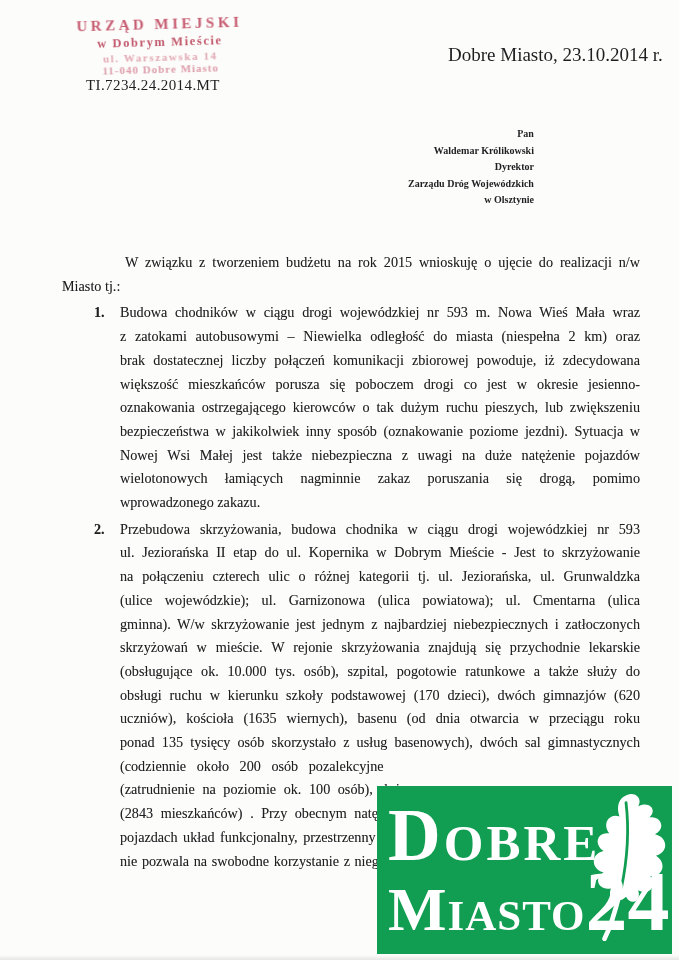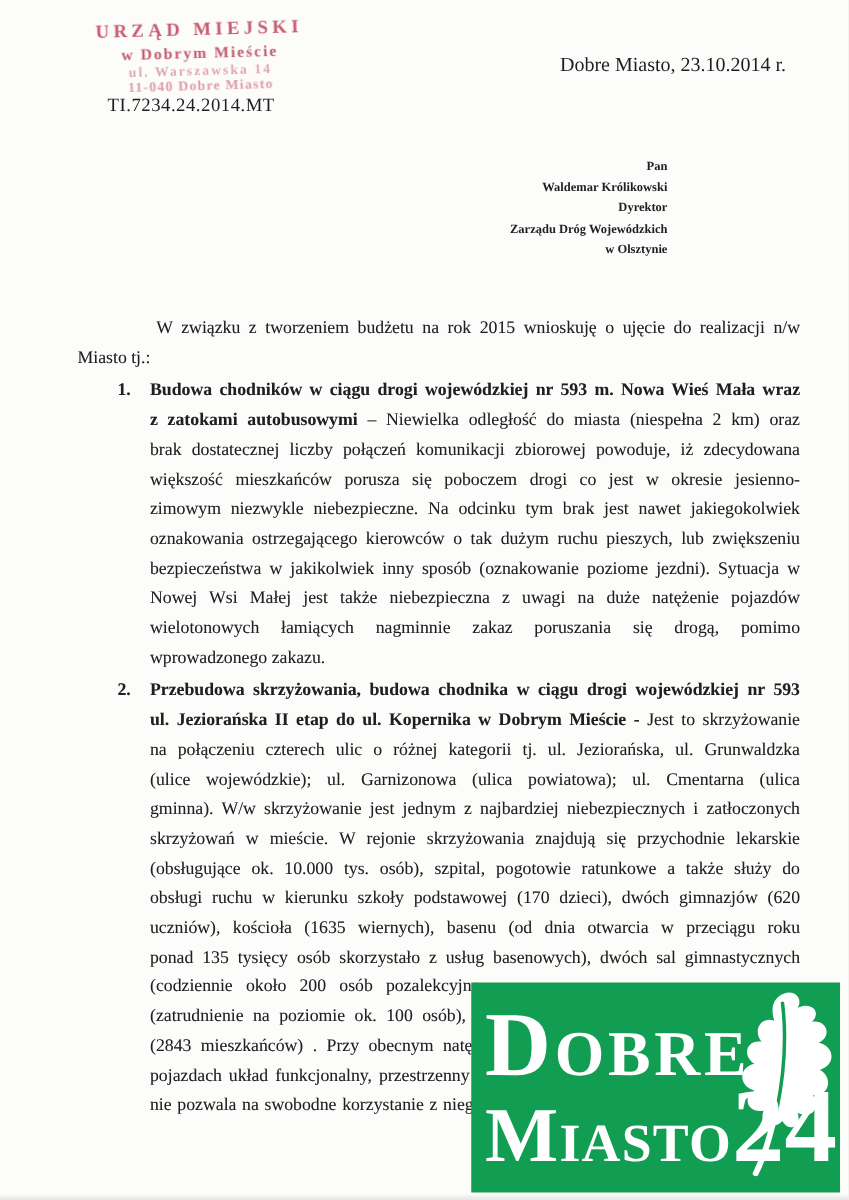--- a/index.html
+++ b/index.html
@@ -10,32 +10,32 @@
   
   .stamp{
     position:absolute;left:50px;top:16px;width:220px;text-align:center;
     font-weight:bold;transform:rotate(-1.6deg);filter:blur(.35px);
   }
   .s0{font-size:15px;letter-spacing:3.5px;color:#c75d72;}
   .s1{font-size:12.5px;letter-spacing:1.6px;color:#c25a6e;margin-top:2px;}
   .s2{font-size:11px;letter-spacing:1.6px;color:#e2a9b5;margin-top:1px;}
   .s3{font-size:11px;letter-spacing:1px;color:#dd9cab;}
   .ref{position:absolute;left:86px;top:77px;font-size:15px;letter-spacing:.4px;}
-  .dateline{position:absolute;left:448px;top:44px;font-size:16px;}
+  .dateline{position:absolute;left:448px;top:44px;font-size:19px;}
   .recipient{position:absolute;left:408px;top:126px;font-size:10px;font-weight:bold;line-height:16.6px;text-align:right;}
   
   .body{
     position:absolute;left:62px;top:251px;width:578px;
     font-size:14.2px;line-height:23.7px;
     text-shadow:0 0 .5px rgba(40,40,40,.35);
   }
   .tline{white-space:normal;}
   .j{text-align:justify;text-align-last:justify;}
   .ind{padding-left:63px;}
-  .bld{font-weight:bold;}
+  .bld{font-weight:normal;}
   .item{position:relative;padding-left:58px;margin-top:3px;}
   .inum{position:absolute;left:32px;top:0;font-weight:bold;}
   
   .logo{position:absolute;left:377px;top:786px;width:295px;height:168px;color:#fff;text-align:right;}
   .lw1{
     position:absolute;left:11px;top:13px;z-index:2;line-height:1;
     font-size:73px;font-weight:bold;font-variant:small-caps;letter-spacing:3px;
   }
   .lw2{
     position:absolute;left:11px;top:74px;z-index:2;line-height:1;
@@ -75,21 +75,20 @@
         <div class="tline j ind">W związku z tworzeniem budżetu na rok 2015 wnioskuję o ujęcie do realizacji n/w</div>
         <div class="tline">Miasto tj.:</div>
       </div>
     <div id="items">
         <div class="item">
           <span class="inum">1.</span>
           <div class="tline j"><span class="bld">Budowa chodników w ciągu drogi wojewódzkiej nr 593 m. Nowa Wieś Mała wraz</span></div>
           <div class="tline j"><span class="bld">z zatokami autobusowymi</span> – Niewielka odległość do miasta (niespełna 2 km) oraz</div>
           <div class="tline j">brak dostatecznej liczby połączeń komunikacji zbiorowej powoduje, iż zdecydowana</div>
           <div class="tline j">większość mieszkańców porusza się poboczem drogi co jest w okresie jesienno-</div>
-          <div class="tline j">zimowym niezwykle niebezpieczne. Na odcinku tym brak jest nawet jakiegokolwiek</div>
           <div class="tline j">oznakowania ostrzegającego kierowców o tak dużym ruchu pieszych, lub zwiększeniu</div>
           <div class="tline j">bezpieczeństwa w jakikolwiek inny sposób (oznakowanie poziome jezdni). Sytuacja w</div>
           <div class="tline j">Nowej Wsi Małej jest także niebezpieczna z uwagi na duże natężenie pojazdów</div>
           <div class="tline j">wielotonowych łamiących nagminnie zakaz poruszania się drogą, pomimo</div>
           <div class="tline">wprowadzonego zakazu.</div>
         </div>
         <div class="item">
           <span class="inum">2.</span>
           <div class="tline j"><span class="bld">Przebudowa skrzyżowania, budowa chodnika w ciągu drogi wojewódzkiej nr 593</span></div>
           <div class="tline j"><span class="bld">ul. Jeziorańska II etap do ul. Kopernika w Dobrym Mieście -</span> Jest to skrzyżowanie</div>

